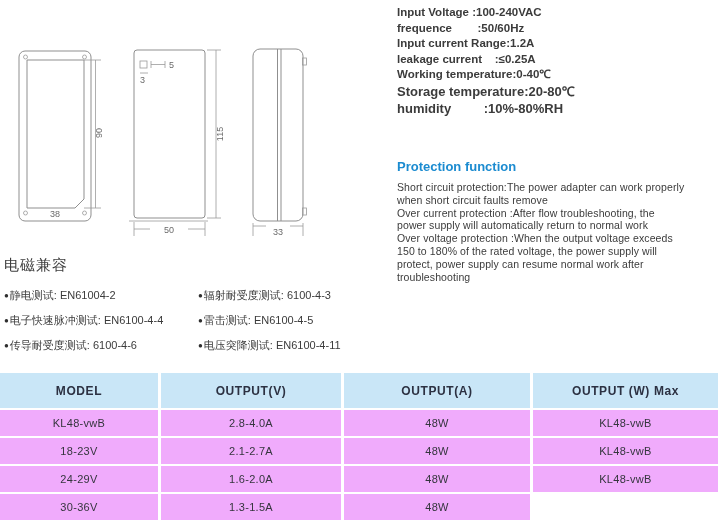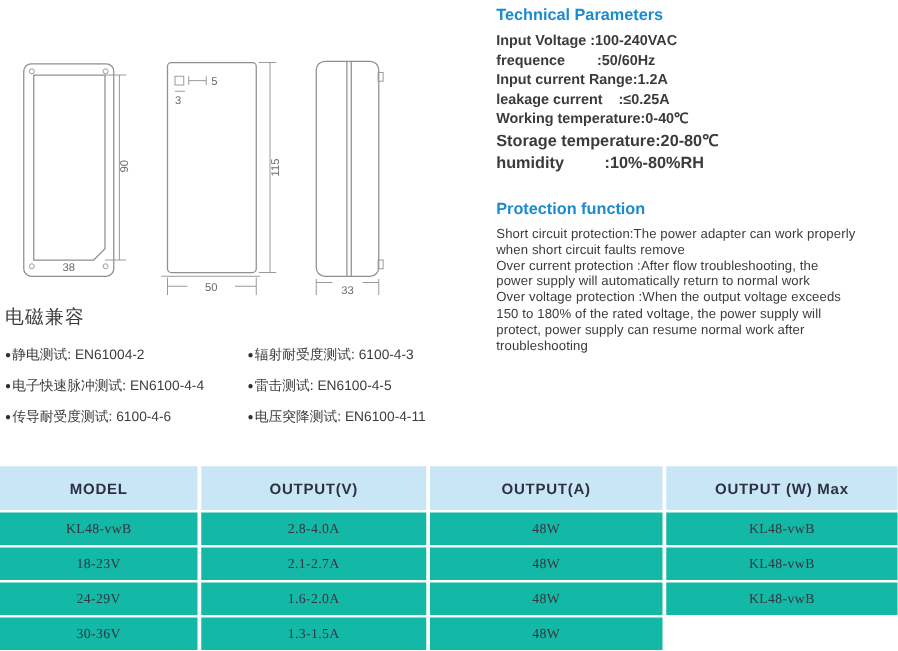--- a/index.html
+++ b/index.html
@@ -25,44 +25,44 @@
     font-size:11.5px;line-height:15.6px;white-space:pre;color:#3b3b3b;font-weight:bold;
   }
   .param-line.big{font-size:13px;line-height:17px;}
 
   #protection{left:397px;top:160px;width:321px;}
   .prot-line{
     font-size:10.5px;line-height:12.8px;white-space:nowrap;color:#3b3b3b;letter-spacing:0.1px;
   }
 
   
-  #emc{left:4px;top:244px;width:390px;}
+  #emc{left:4px;top:256px;width:390px;}
   .emc-title{font-size:15px;color:#3c3c3c;letter-spacing:1px;margin:0 0 13px 0;font-weight:normal;}
   .emc-grid{display:grid;grid-template-columns:194px auto;row-gap:10px;}
   .emc-item{font-size:11px;color:#3b3b3b;white-space:nowrap;}
   .emc-bullet{font-size:8px;vertical-align:1px;margin-right:1px;color:#2e2e2e;}
 
   
   #spec-table{
     left:0;top:373px;width:570px;
     display:grid;
     grid-template-columns:158px 180px 186px 185px;
     grid-template-rows:35px 26px 26px 26px 26px;
     column-gap:3px;row-gap:2px;
     background:#ffffff;
   }
   .th{
     background:#c9e6f7;color:#2c3142;
     font-size:12px;font-weight:bold;letter-spacing:0.6px;
     display:flex;align-items:center;justify-content:center;
   }
   .td{
-    background:#14b8a6;color:#34353d;
+    background:#f0abfc;color:#34353d;
     font-size:11px;letter-spacing:0.3px;
-    display:flex;align-items:center;justify-content:center;font-family:Liberation Serif, serif;
+    display:flex;align-items:center;justify-content:center;
   }
 </style>
 </head>
 <body>
 
 <svg id="drawings" class="abs" width="340" height="250" viewBox="0 0 340 250">
 
   <g>
     <rect class="outline" x="19" y="51" width="72" height="170" rx="6"></rect>
     <path class="outline" d="M27 60 H84 V199 L75 208 H27 Z"></path>
@@ -109,21 +109,20 @@
     <rect class="thin" x="302.5" y="208" width="4" height="7"></rect>
     <line class="thin" x1="253" y1="223" x2="253" y2="236"></line>
     <line class="thin" x1="303" y1="223" x2="303" y2="236"></line>
     <line class="thin" x1="253" y1="226" x2="266" y2="226"></line>
     <line class="thin" x1="290" y1="226" x2="303" y2="226"></line>
     <text x="278" y="235" text-anchor="middle">33</text>
   </g>
 </svg>
 
 <div id="tech-params" class="abs">
-  <div class="section-title">Technical Parameters</div>
   <div class="param-line">Input Voltage :100-240VAC</div>
   <div class="param-line">frequence        :50/60Hz</div>
   <div class="param-line">Input current Range:1.2A</div>
   <div class="param-line">leakage current    :≤0.25A</div>
   <div class="param-line">Working temperature:0-40℃</div>
   <div class="param-line big">Storage temperature:20-80℃</div>
   <div class="param-line big">humidity         :10%-80%RH</div>
 </div>
 
 <div id="protection" class="abs">

